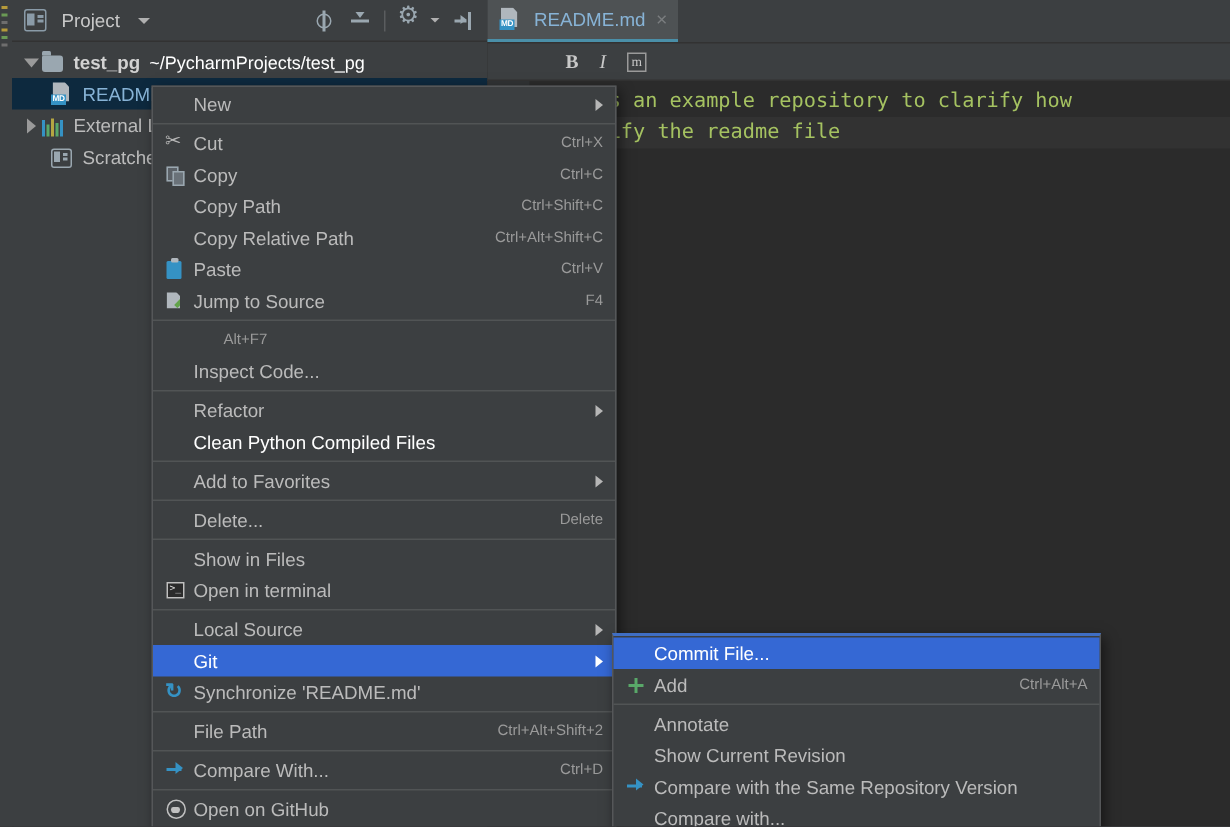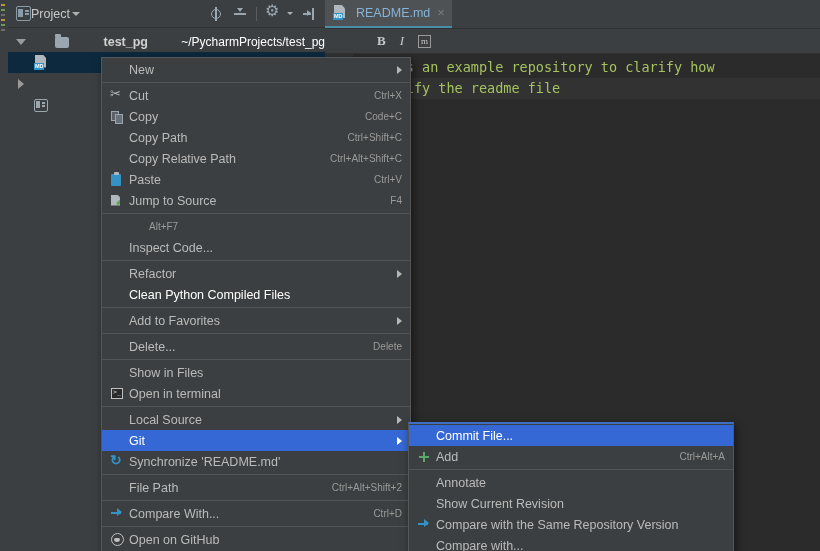--- a/index.html
+++ b/index.html
@@ -42,21 +42,21 @@
     background: #3c3f41;
   }
   .project-header {
     position: relative;
     height: 27px;
     background: #3c3f41;
     border-bottom: 1px solid #323232;
     display: flex; align-items: center;
   }
   .project-title-wrap {
-    display: flex; align-items: center; gap: 0;
+    display: flex; align-items: center; gap: 10px;
     padding-left: 8px;
   }
   .proj-icon {
     width: 15px; height: 15px;
     border: 1.5px solid #8a9ba8;
     border-radius: 2px;
     position: relative;
     box-sizing: border-box;
   }
   .proj-icon::before {
@@ -135,21 +135,21 @@
     width: 0; height: 0;
     border-top: 3.5px solid transparent;
     border-bottom: 3.5px solid transparent;
     border-left: 4px solid #9aa7b0;
   }
 
   
   .tree { padding-top: 3px; }
   .tree-row {
     height: 21px; display: flex; align-items: center;
-    padding-left: 6px; white-space: nowrap; justify-content: space-between;
+    padding-left: 6px; white-space: nowrap;
   }
   .tree-row.selected { background: #0d293e; }
   .tree-row.selected .tree-label { color: #87b3d6; }
   .twisty {
     width: 14px; display: flex; align-items: center; justify-content: center;
     flex: 0 0 14px;
   }
   .tw-open {
     width: 0; height: 0;
     border-left: 5px solid transparent;
@@ -507,21 +507,21 @@
     <div class="mi">
       <div class="mi-ic ic-scissors"></div>
       <span class="mi-label">Cut</span>
       <span class="mi-short">Ctrl+X</span>
     </div>
     <div class="mi">
       <div class="mi-ic">
           <div class="ic-copy"></div>
         </div>
       <span class="mi-label">Copy</span>
-      <span class="mi-short">Code+C</span>
+      <span class="mi-short">Ctrl+C</span>
     </div>
     <div class="mi">
       <div class="mi-ic"></div>
       <span class="mi-label">Copy Path</span>
       <span class="mi-short">Ctrl+Shift+C</span>
     </div>
     <div class="mi">
       <div class="mi-ic"></div>
       <span class="mi-label">Copy Relative Path</span>
       <span class="mi-short">Ctrl+Alt+Shift+C</span>

